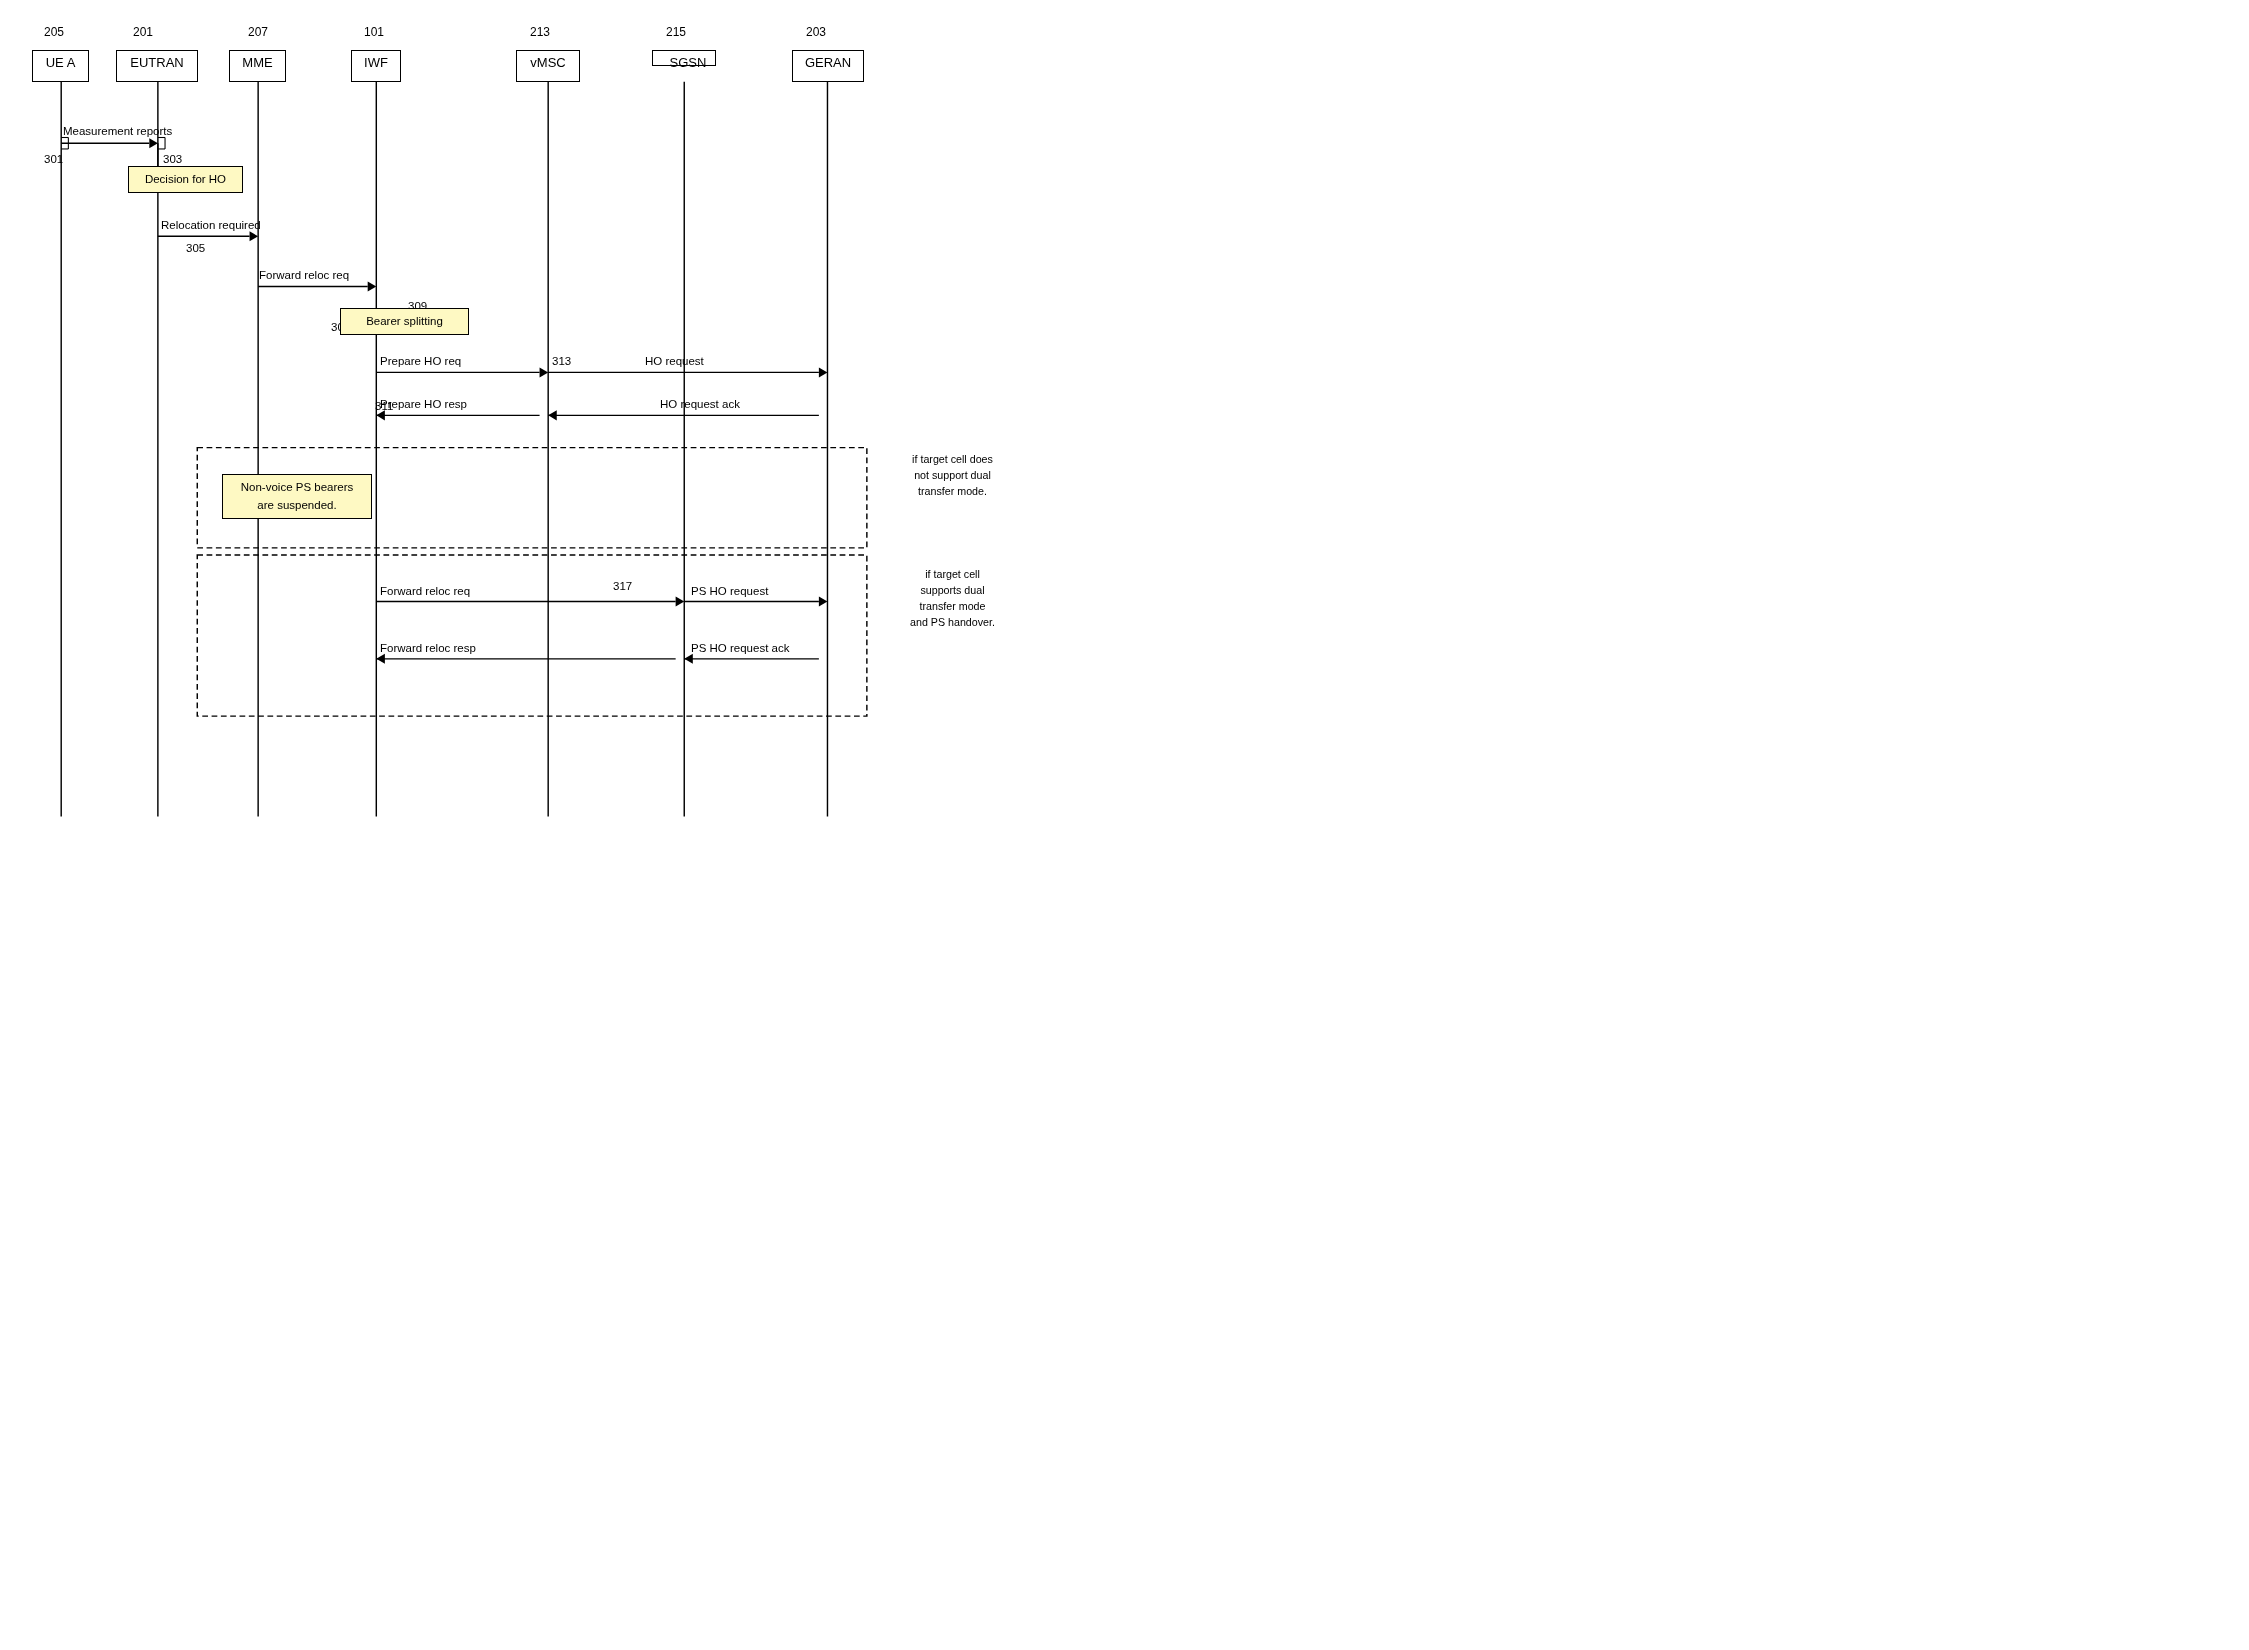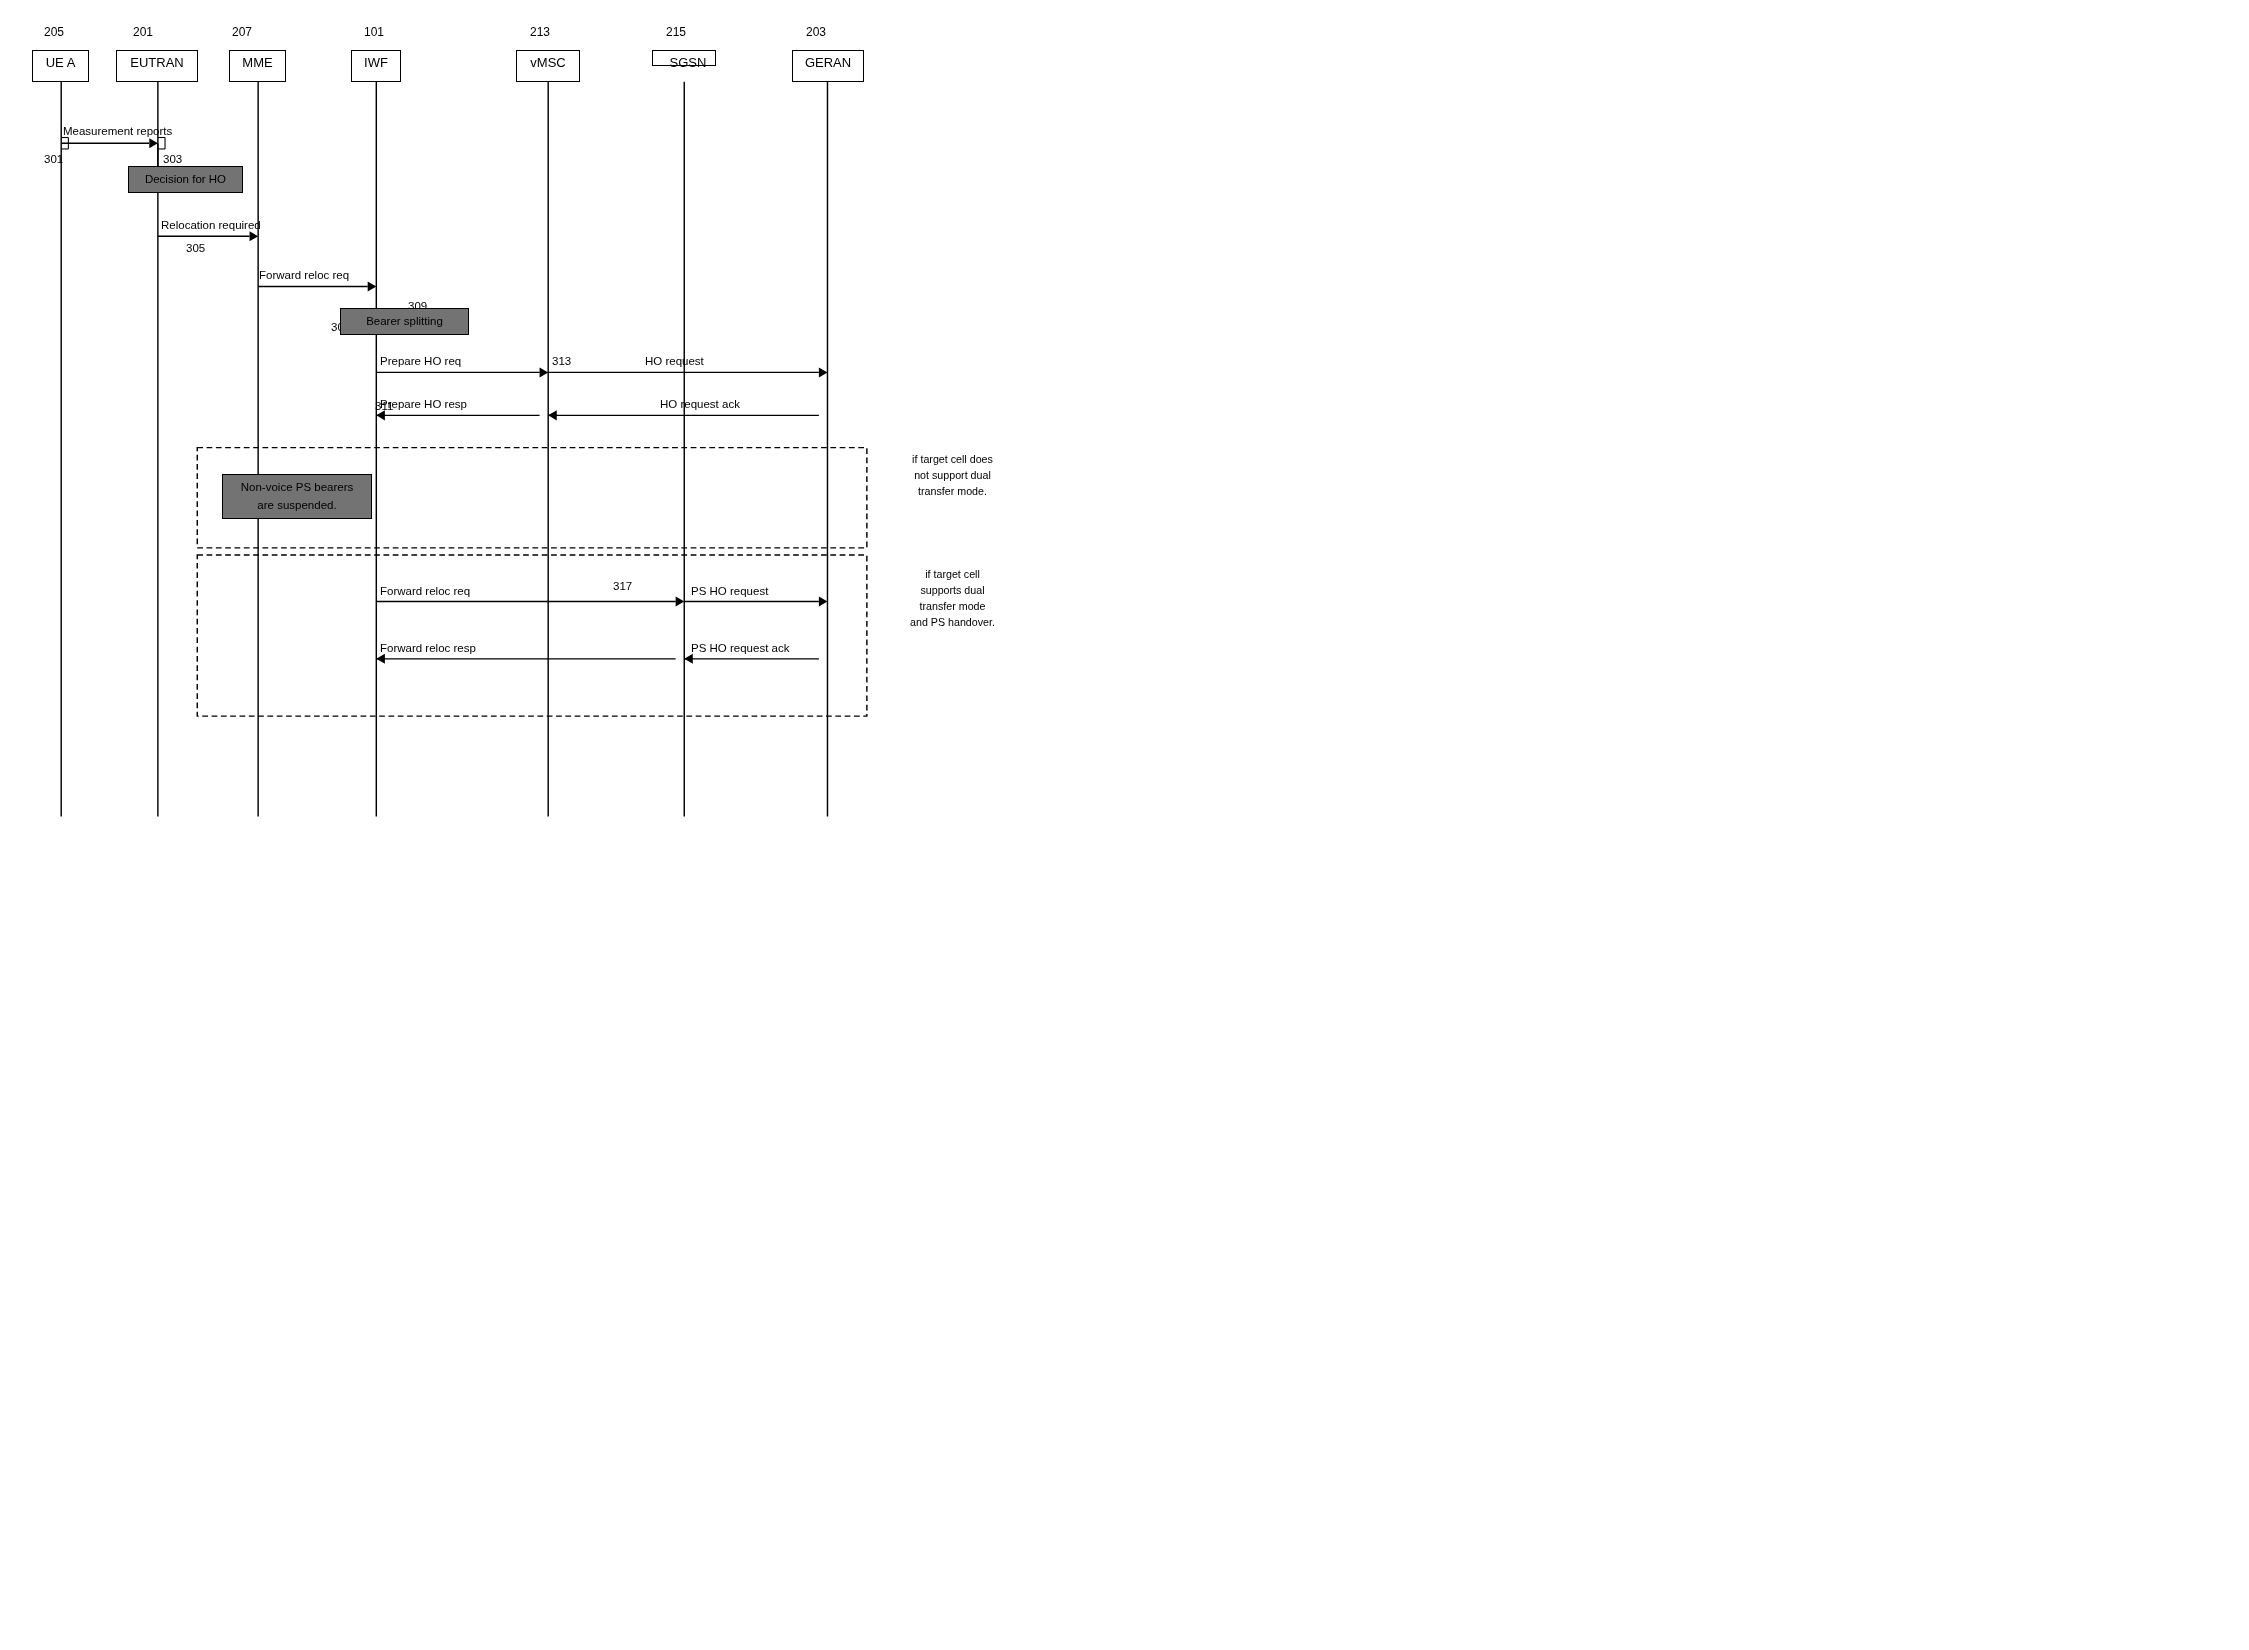--- a/index.html
+++ b/index.html
@@ -43,21 +43,21 @@
     }
     .step-label {
       position: absolute;
       font-size: 11.5px;
       font-family: Arial, Helvetica, sans-serif;
     }
     
     .action-box {
       position: absolute;
       border: 1.4px solid #000;
-      background: #737373;
+      background: #fef9c3;
       font-size: 11.5px;
       padding: 4.3px 7.2px;
       text-align: center;
       line-height: 1.4;
     }
     
     .side-note {
       position: absolute;
       font-size: 10.7px;
       line-height: 1.5;
@@ -145,21 +145,21 @@
   <div class="entity-label" style="left:44px; top:25px;">205</div>
   <div class="entity-box" style="left:32px; top:50px; width:57px; height:32px;">
     <span>UE A</span>
   </div>
 
   <div class="entity-label" style="left:133px; top:25px;">201</div>
   <div class="entity-box" style="left:116px; top:50px; width:82px; height:32px;">
     <span>EUTRAN</span>
   </div>
 
-  <div class="entity-label" style="left:232px; top:25px;">207</div>
+  <div class="entity-label" style="left:248px; top:25px;">207</div>
   <div class="entity-box" style="left:229px; top:50px; width:57px; height:32px;">
     <span>MME</span>
   </div>
 
   <div class="entity-label" style="left:364px; top:25px;">101</div>
   <div class="entity-box" style="left:351px; top:50px; width:50px; height:32px;">
     <span>IWF</span>
   </div>
 
   <div class="entity-label" style="left:530px; top:25px;">213</div>

